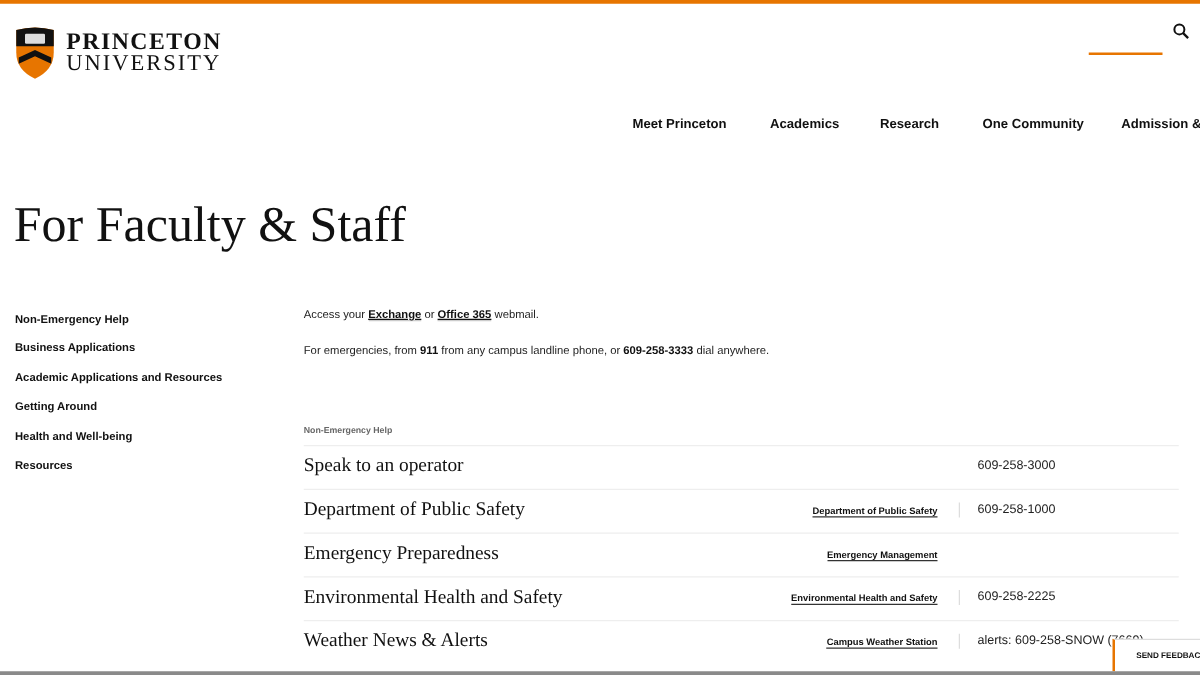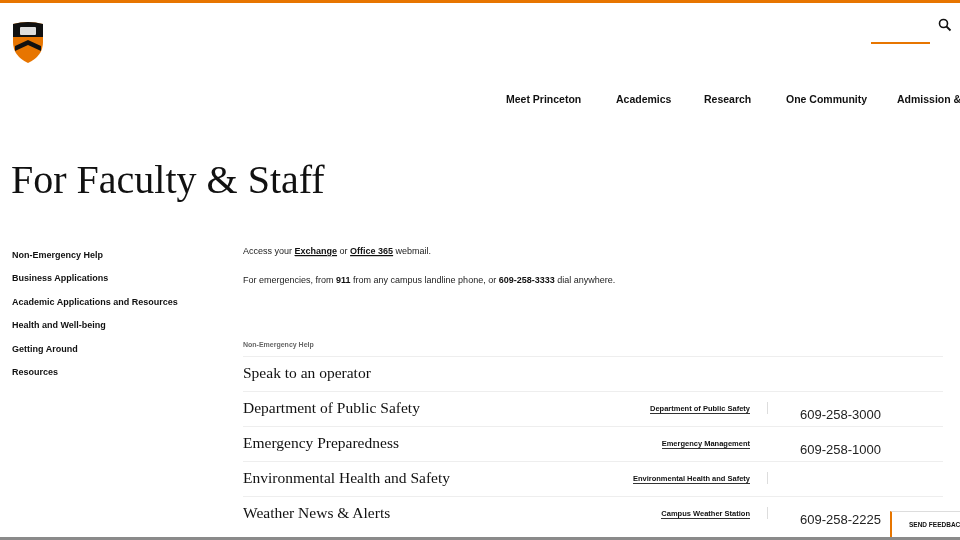--- a/index.html
+++ b/index.html
@@ -20,37 +20,41 @@
   .intro { position: absolute; left: 243px; top: 245px; font-size: 9px; color: #222; }
   .intro p { margin: 0 13px 17px 0; line-height: 12px; }
   .intro b { color: #111; text-align: right; }
   .intro .link { border-bottom: 1px solid #ccc; font-weight: bold; color: #111; }
   .section-label { position: absolute; left: 243px; top: 341px; font-size: 7px; font-weight: bold; color: #666; }
   .rows { position: absolute; left: 243px; top: 356px; width: 700px; }
   .row { position: relative; height: 34px; border-top: 1px solid #eee; }
   .row .name { position: absolute; left: 0; top: 7px; font-family: "Liberation Serif", serif; font-size: 15.5px; color: #111; }
   .row .rlink { position: absolute; right: 193px; top: 12px; font-size: 7.5px; font-weight: bold; color: #111; text-decoration: none; border-bottom: 1px solid #333; white-space: nowrap; }
   .row .sep { position: absolute; left: 524px; top: 10px; width: 1px; height: 12px; background: #ddd; }
-  .row .phone { position: absolute; left: 557px; top: 10px; font-size: 13px; color: #222; white-space: nowrap; margin-top: 40px; }
+  .row .phone { position: absolute; left: 539px; top: 10px; font-size: 10px; color: #222; white-space: nowrap; }
   .feedback { position: absolute; left: 890px; top: 511px; width: 70px; height: 25px; background: #fff; border-left: 2px solid #e77500; border-top: 1px solid #ddd; }
   .feedback span { position: absolute; left: 17px; top: 9px; font-size: 6.5px; font-weight: bold; color: #111; white-space: nowrap; }
   .bottom-bar { position: absolute; left: 0; top: 537px; width: 960px; height: 3px; background: #8a8a8a; }
 </style>
 </head>
 <body>
 
 <div class="topbar"></div>
 
 <div class="logo">
   <svg class="shield" viewBox="0 0 34 44">
     <path d="M2 4 Q17 0 32 4 L32 22 Q32 36 17 43 Q2 36 2 22 Z" fill="#e77500"></path>
     <path d="M2 4 Q17 0 32 4 L32 17 L2 17 Z" fill="#111"></path>
     <rect x="9" y="7" width="16" height="8" rx="1" fill="#ddd"></rect>
     <path d="M4 26 L17 20 L30 26 L30 31 L17 25 L4 31 Z" fill="#111"></path>
   </svg>
+  <div class="logo-text">
+    <div class="l1">PRINCETON</div>
+    <div class="l2">UNIVERSITY</div>
+  </div>
 </div>
 
 <nav class="util-nav">
   
   
   
   
   
   
 </nav>
@@ -67,22 +71,22 @@
   <a href="#" style="left:758px">One Community</a>
   <a href="#" style="left:869px">Admission &amp; Aid</a>
 </nav>
 
 <h1 class="page-title">For Faculty &amp; Staff</h1>
 
 <nav class="sidebar">
   <a href="#">Non-Emergency Help</a>
   <a href="#">Business Applications</a>
   <a href="#">Academic Applications and Resources</a>
+  <a href="#">Getting Around</a>
   <a href="#">Health and Well-being</a>
-  <a href="#">Getting Around</a>
   <a href="#">Resources</a>
 </nav>
 
 <div class="intro">
   <p><span>Access your </span><a href="#" class="link">Exchange</a><span> or </span><a href="#" class="link">Office 365</a><span> webmail.</span></p>
   <p><span>For emergencies, from </span><b>911</b><span> from any campus landline phone, or </span><b>609-258-3333</b><span> dial anywhere.</span></p>
 </div>
 
 <div class="section-label">Non-Emergency Help</div>
 

